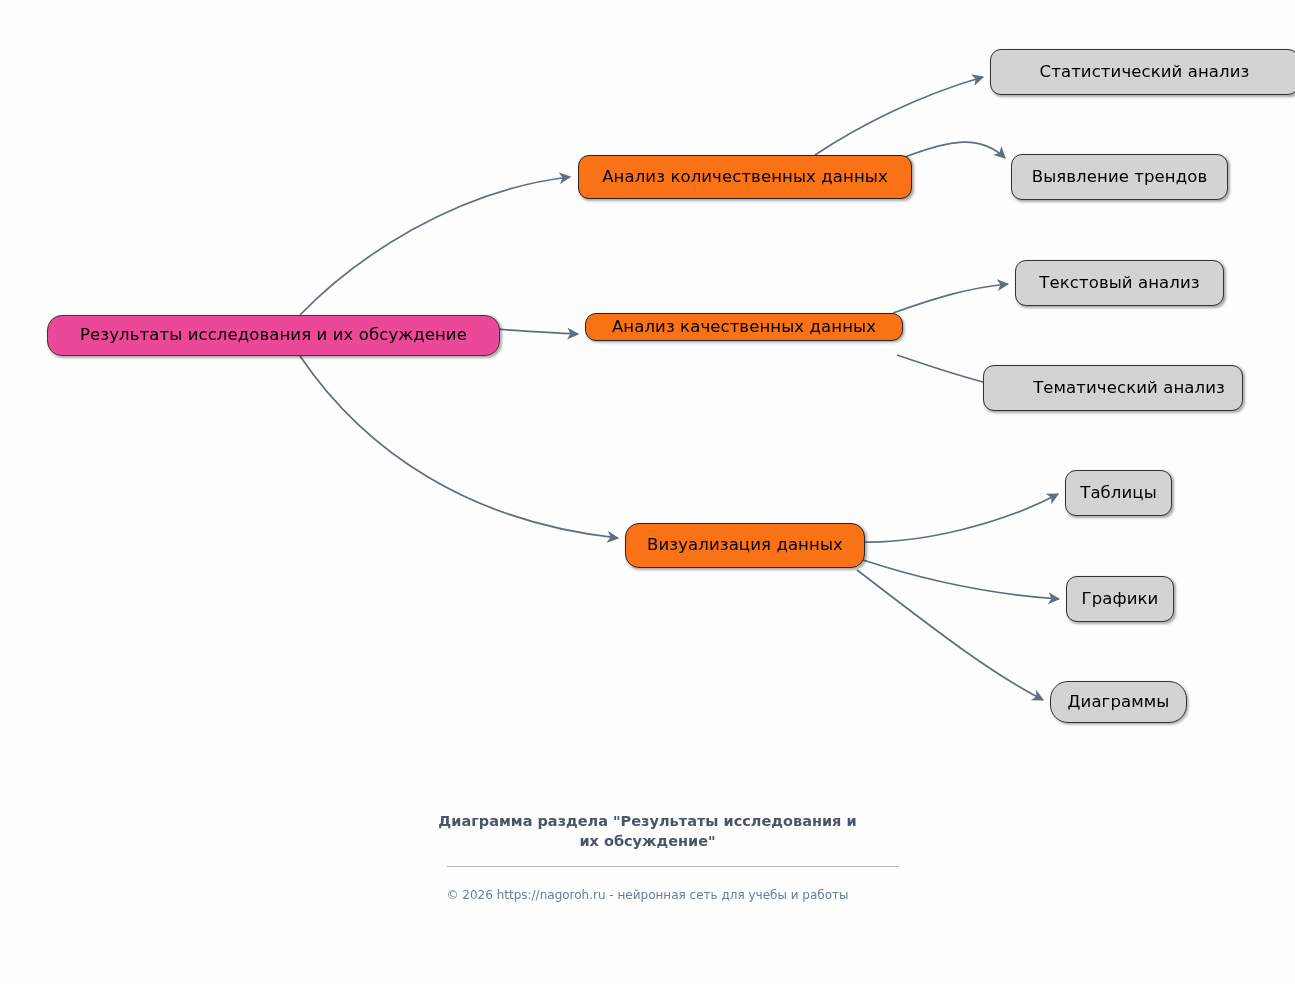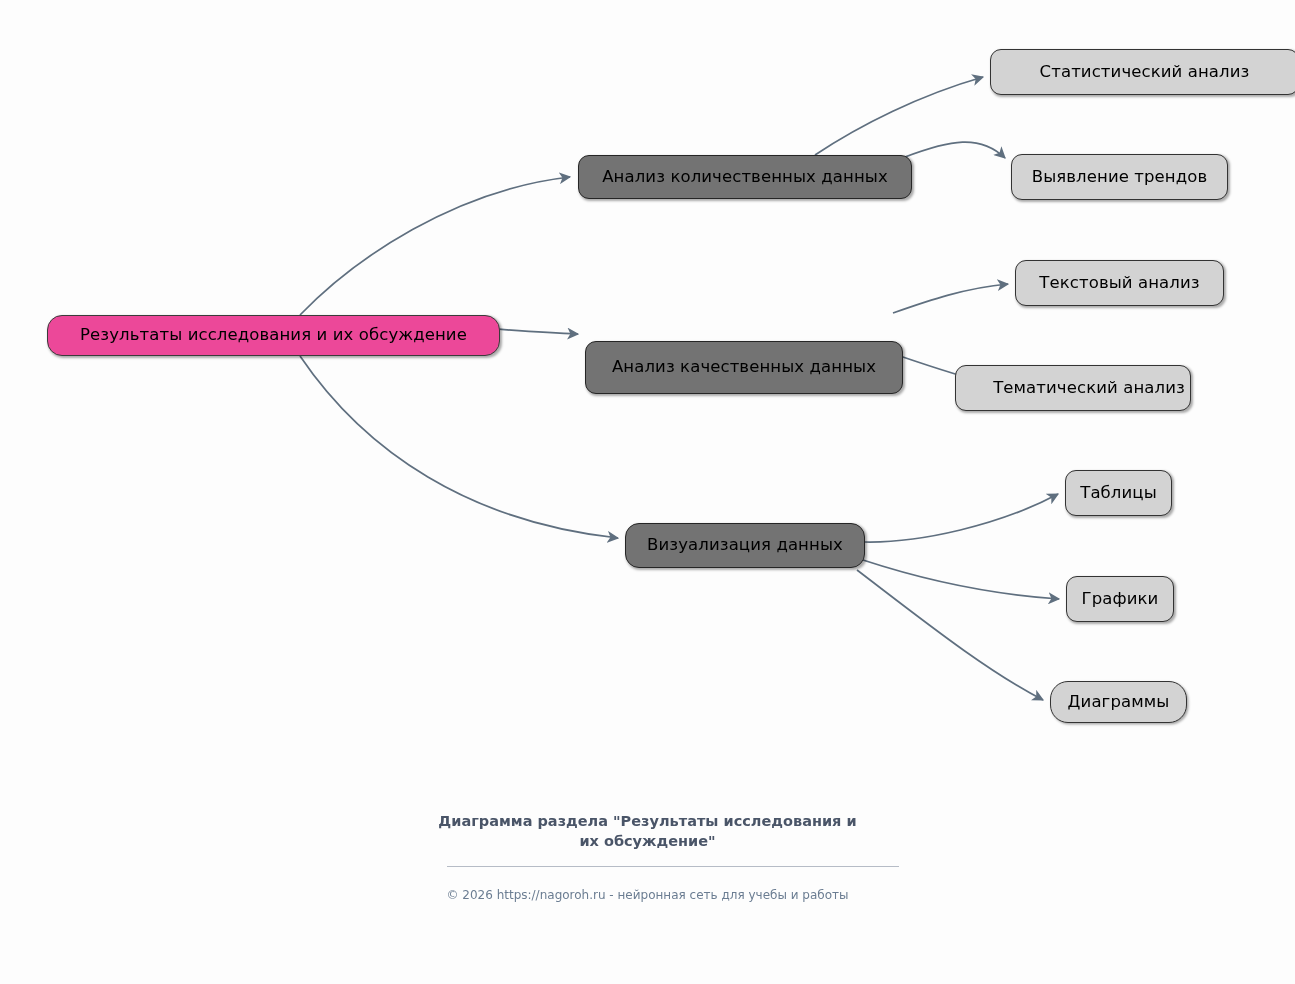--- a/index.html
+++ b/index.html
@@ -41,21 +41,21 @@
     white-space: nowrap;
     box-shadow: 1.5px 1.5px 2.5px rgba(0,0,0,0.33);
     letter-spacing: 0.1px;
   }
   .node.root {
     background: #ec4899;
     border-color: #3b3b3b;
     border-radius: 15px;
   }
   .node.branch {
-    background: #737373;
+    background: #f97316;
     border-color: #262626;
   }
   .node.leaf {
     background: #d3d3d3;
     border-color: #333333;
   }
   .footer {
     position: absolute;
     left: 0;
     width: 1295px;
@@ -119,27 +119,27 @@
   <div class="node branch" style="left:578px; top:155px; width:334px; height:44px;">
     <span>Анализ количественных данных</span>
   </div>
   <div class="node leaf" style="left:990px; top:49px; width:309px; height:46px;">
     <span>Статистический анализ</span>
   </div>
   <div class="node leaf" style="left:1011px; top:154px; width:217px; height:46px;">
     <span>Выявление трендов</span>
   </div>
 
-  <div class="node branch" style="left:585px; top:313px; width:318px; height:53px;margin-top:28px;">
+  <div class="node branch" style="left:585px; top:313px; width:318px; height:28px;">
     <span>Анализ качественных данных</span>
   </div>
   <div class="node leaf" style="left:1015px; top:260px; width:209px; height:46px;">
     <span>Текстовый анализ</span>
   </div>
-  <div class="node leaf" style="left:955px; top:365px; width:236px; height:46px;padding-left:32px;">
+  <div class="node leaf" style="left:983px; top:365px; width:260px; height:46px;padding-left:32px;">
     <span>Тематический анализ</span>
   </div>
 
   <div class="node branch" style="left:625px; top:523px; width:240px; height:45px;border-radius:14px;">
     <span>Визуализация данных</span>
   </div>
   <div class="node leaf" style="left:1065px; top:470px; width:107px; height:46px;">
     <span>Таблицы</span>
   </div>
   <div class="node leaf" style="left:1066px; top:576px; width:108px; height:46px;">

